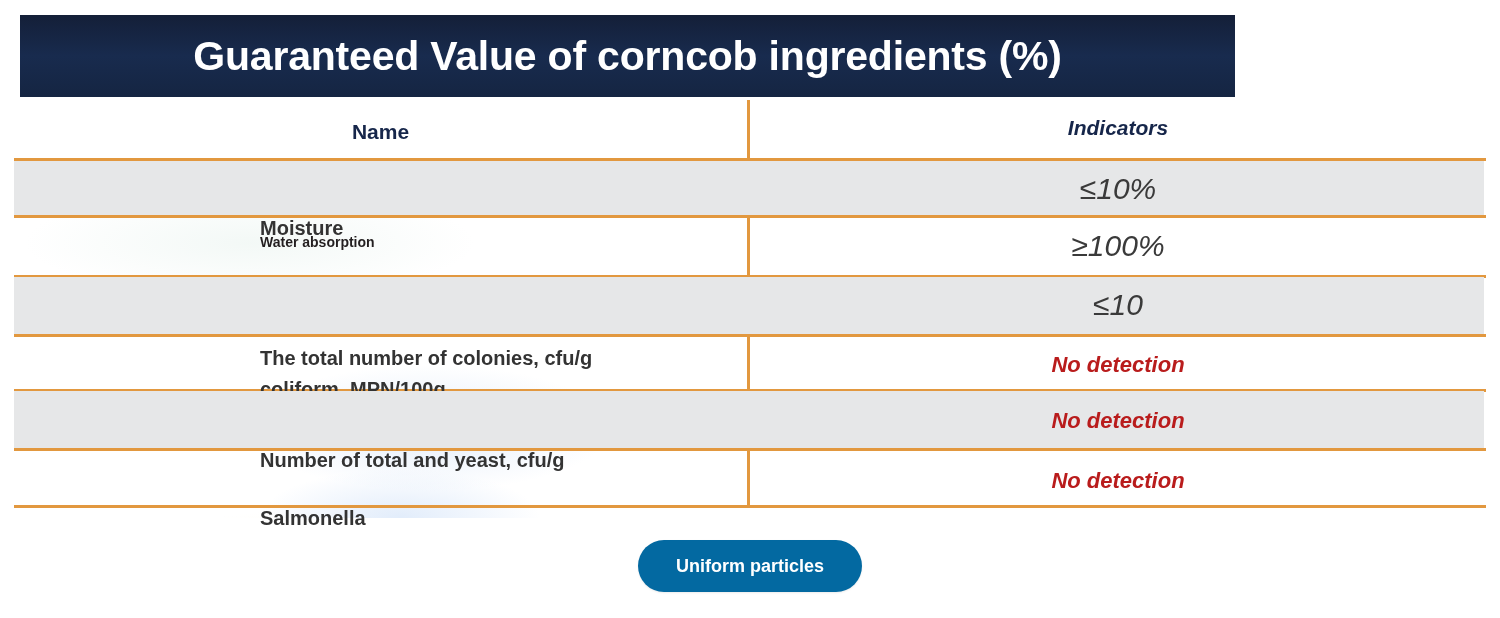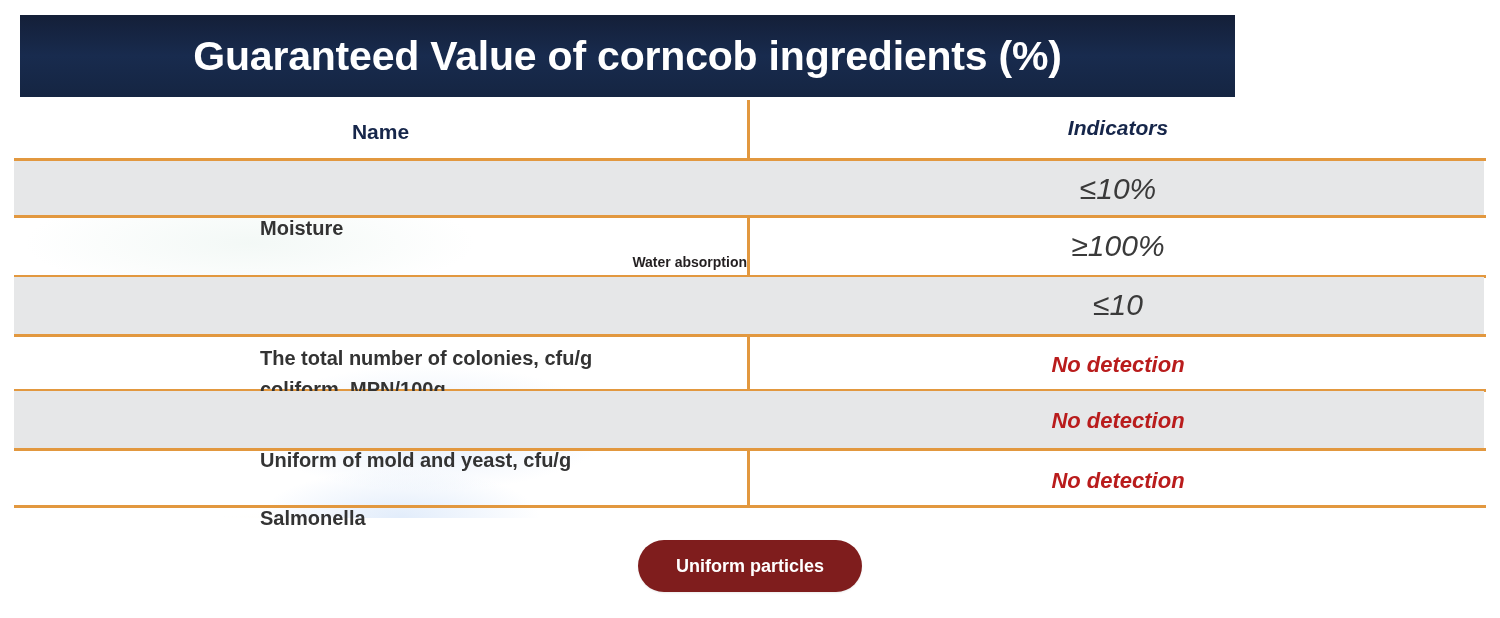--- a/index.html
+++ b/index.html
@@ -120,21 +120,21 @@
   
   #pills {
     position: absolute;
     left: 0; top: 540px;
     width: 1500px;
     display: flex;
     justify-content: center;
     gap: 90px;
   }
   .pill {
-    background: #7f1d1d;
+    background: #0369a1;
     color: #ffffff;
     font-weight: bold;
     font-size: 18px;
     border-radius: 999px;
     padding: 17px 38px;
     line-height: 1;
     white-space: nowrap;
     box-shadow: 0 1px 2px rgba(0,0,0,0.08);
   }
   .pill.natural { padding: 17px 46px; }
@@ -155,35 +155,35 @@
   <div class="cell left hdr-name" style="top:22px;">Name</div>
   <div class="cell right hdr-ind" style="top:18px;">Indicators</div>
 
   <div class="rowband" style="top:62px; height:57px;"></div>
   <div class="hrule" style="top:60px;"></div>
   <div class="hrule" style="top:117px;"></div>
   <div class="cell left name-lg" style="top:80px;">Moisture</div>
   <div class="cell right val-reg" style="top:62px;margin-top:12px;">≤10%</div>
 
   <div class="hrule" style="top:177px;"></div>
-  <div class="cell left name-sm" style="top:156px;text-align:right;">Water absorption</div>
+  <div class="cell left name-sm" style="top:136px;">Water absorption</div>
   <div class="cell right val-reg" style="top:131px;">≥100%</div>
 
   <div class="rowband" style="top:179px; height:57px;"></div>
   <div class="hrule" style="top:236px;"></div>
   <div class="cell left name-lg" style="top:210px;">The total number of colonies, cfu/g</div>
   <div class="cell right val-reg" style="top:190px;">≤10</div>
 
   <div class="hrule" style="top:291px;"></div>
   <div class="cell left name-lg" style="top:241px;">coliform, MPN/100g</div>
   <div class="cell right val-bold" style="top:254px;">No detection</div>
 
   <div class="rowband" style="top:293px; height:57px;"></div>
   <div class="hrule" style="top:350px;"></div>
-  <div class="cell left name-lg" style="top:312px;">Uniform of mold and yeast, cfu/g</div>
+  <div class="cell left name-lg" style="top:312px;">Number of total and yeast, cfu/g</div>
   <div class="cell right val-bold" style="top:310px;">No detection</div>
 
   <div class="hrule" style="top:407px;"></div>
   <div class="cell left name-lg" style="top:370px;">Salmonella</div>
   <div class="cell right val-bold" style="top:370px;">No detection</div>
 
 </div>
 
 <div id="pills">
   <div class="pill">Uniform particles</div>

